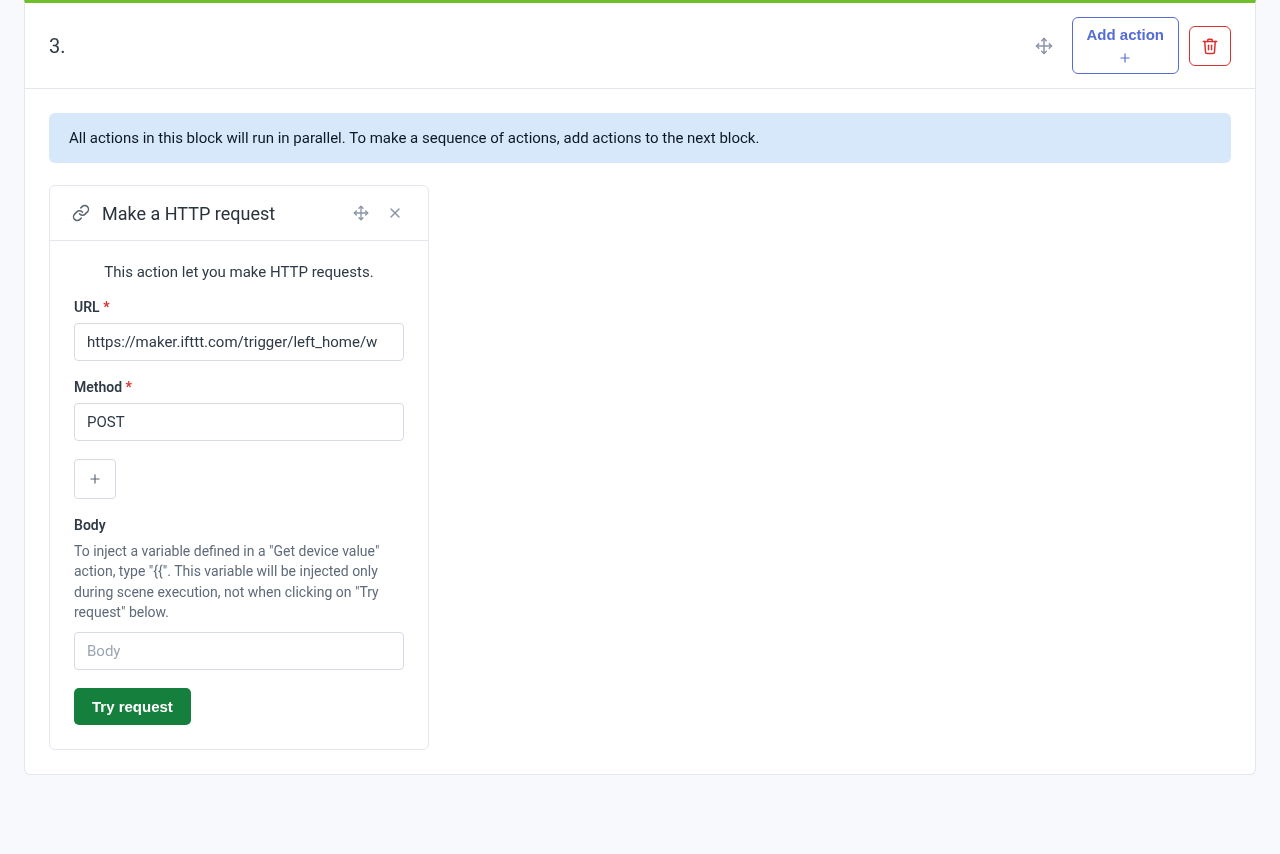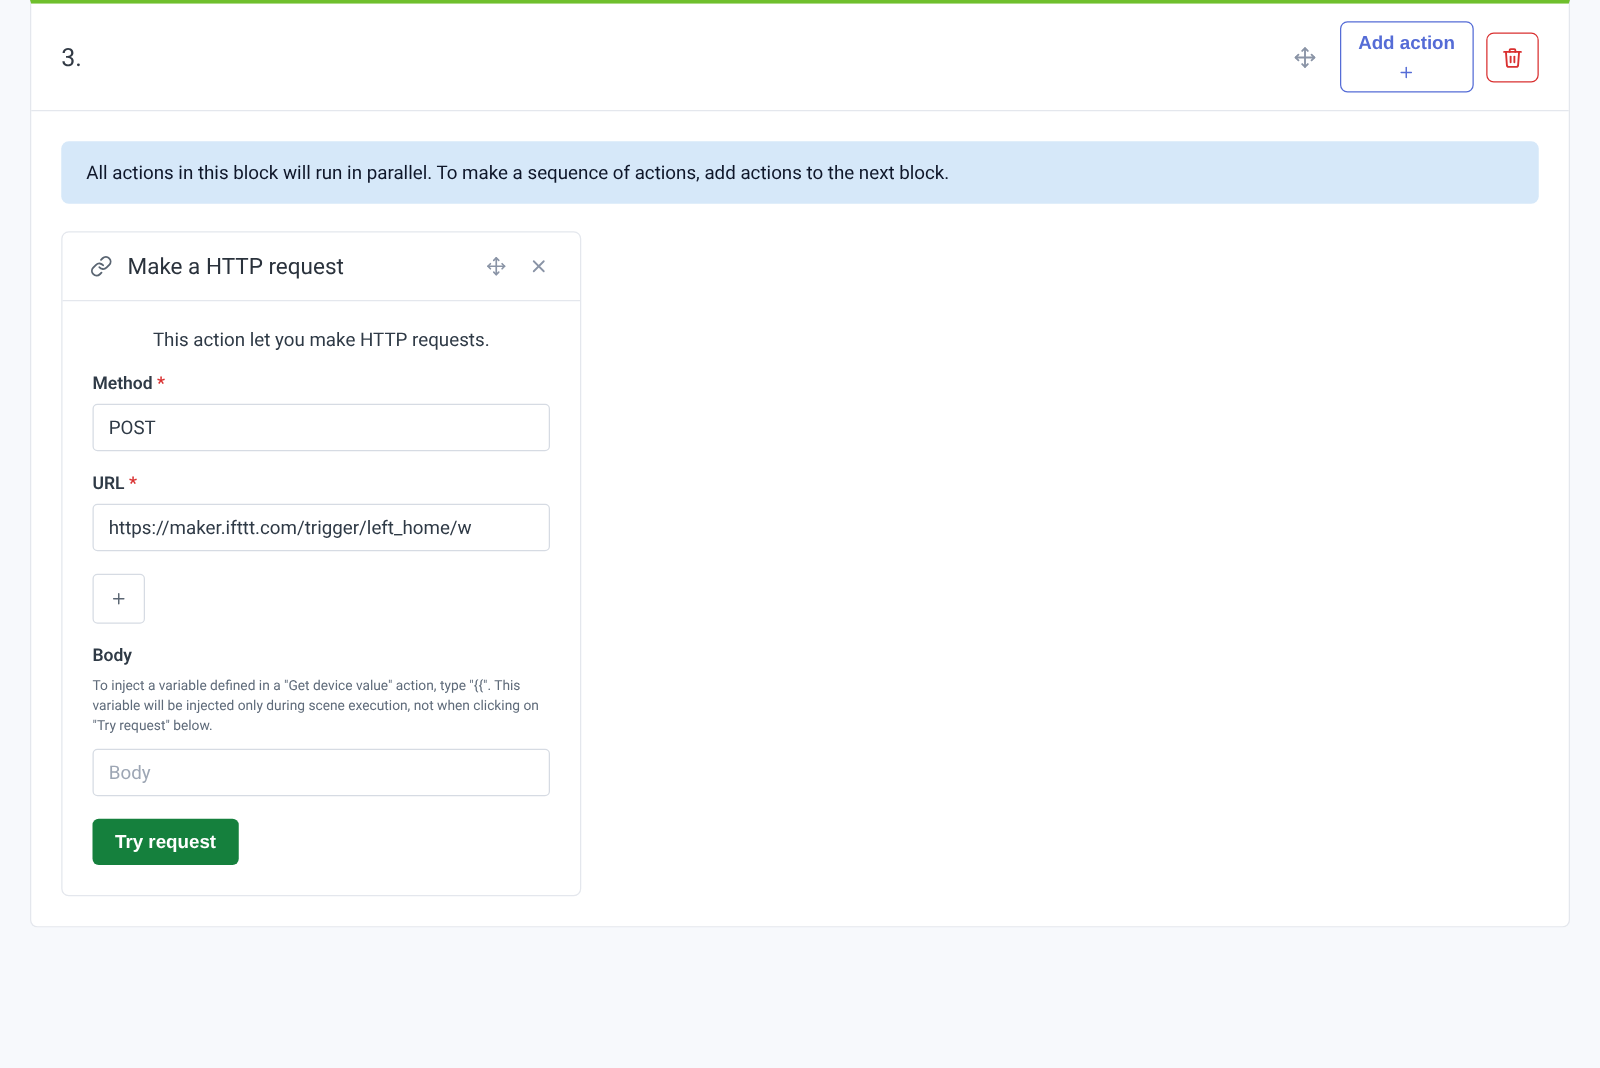--- a/index.html
+++ b/index.html
@@ -79,21 +79,21 @@
   }
   .info-banner {
     background: #d6e8f9;
     color: #0f172a;
     padding: 16px 20px;
     border-radius: 6px;
     font-size: 15px;
     margin-bottom: 22px;
   }
   .action-card {
-    width: 416px;
+    width: 380px;
     border: 1px solid #e4e7ed;
     border-radius: 6px;
     background: #fff;
   }
   .action-header {
     display: flex;
     align-items: center;
     padding: 16px 22px;
     border-bottom: 1px solid #e4e7ed;
     gap: 12px;
@@ -159,21 +159,21 @@
     border-radius: 4px;
     background: #fff;
     cursor: pointer;
     display: inline-flex;
     align-items: center;
     justify-content: center;
     color: #5a6572;
     font-size: 18px;
   }
   .help-text {
-    font-size: 11px;
+    font-size: 14px;
     color: #5f6b7a;
     line-height: 1.45;
     margin-bottom: 10px;
   }
   .primary-btn {
     background: #15803d;
     color: #fff;
     border: none;
     font-size: 15px;
     font-weight: 600;
@@ -256,32 +256,32 @@
           </svg>
         </span>
       </div>
 
       <div class="action-body">
 
         <div class="description">This action let you make HTTP requests.</div>
 
         <div class="field-group">
           <label class="field-label">
+            <span>URL</span>
+            <span class="required-star">*</span>
+          </label>
+          <input type="text" class="text-input" value="https://maker.ifttt.com/trigger/left_home/w" style="">
+        </div>
+
+        <div class="field-group">
+          <label class="field-label">
             <span>Method</span>
             <span class="required-star">*</span>
           </label>
           <input type="text" class="select-input" readonly="" value="POST" style="">
-        </div>
-
-        <div class="field-group">
-          <label class="field-label">
-            <span>URL</span>
-            <span class="required-star">*</span>
-          </label>
-          <input type="text" class="text-input" value="https://maker.ifttt.com/trigger/left_home/w" style="">
         </div>
 
         <div class="field-group">
           <button class="add-header-btn">
             <svg width="14" height="14" viewBox="0 0 24 24" fill="none" stroke="currentColor" stroke-width="2" stroke-linecap="round">
               <line x1="12" y1="5" x2="12" y2="19"></line>
               <line x1="5" y1="12" x2="19" y2="12"></line>
             </svg>
           </button>
         </div>

